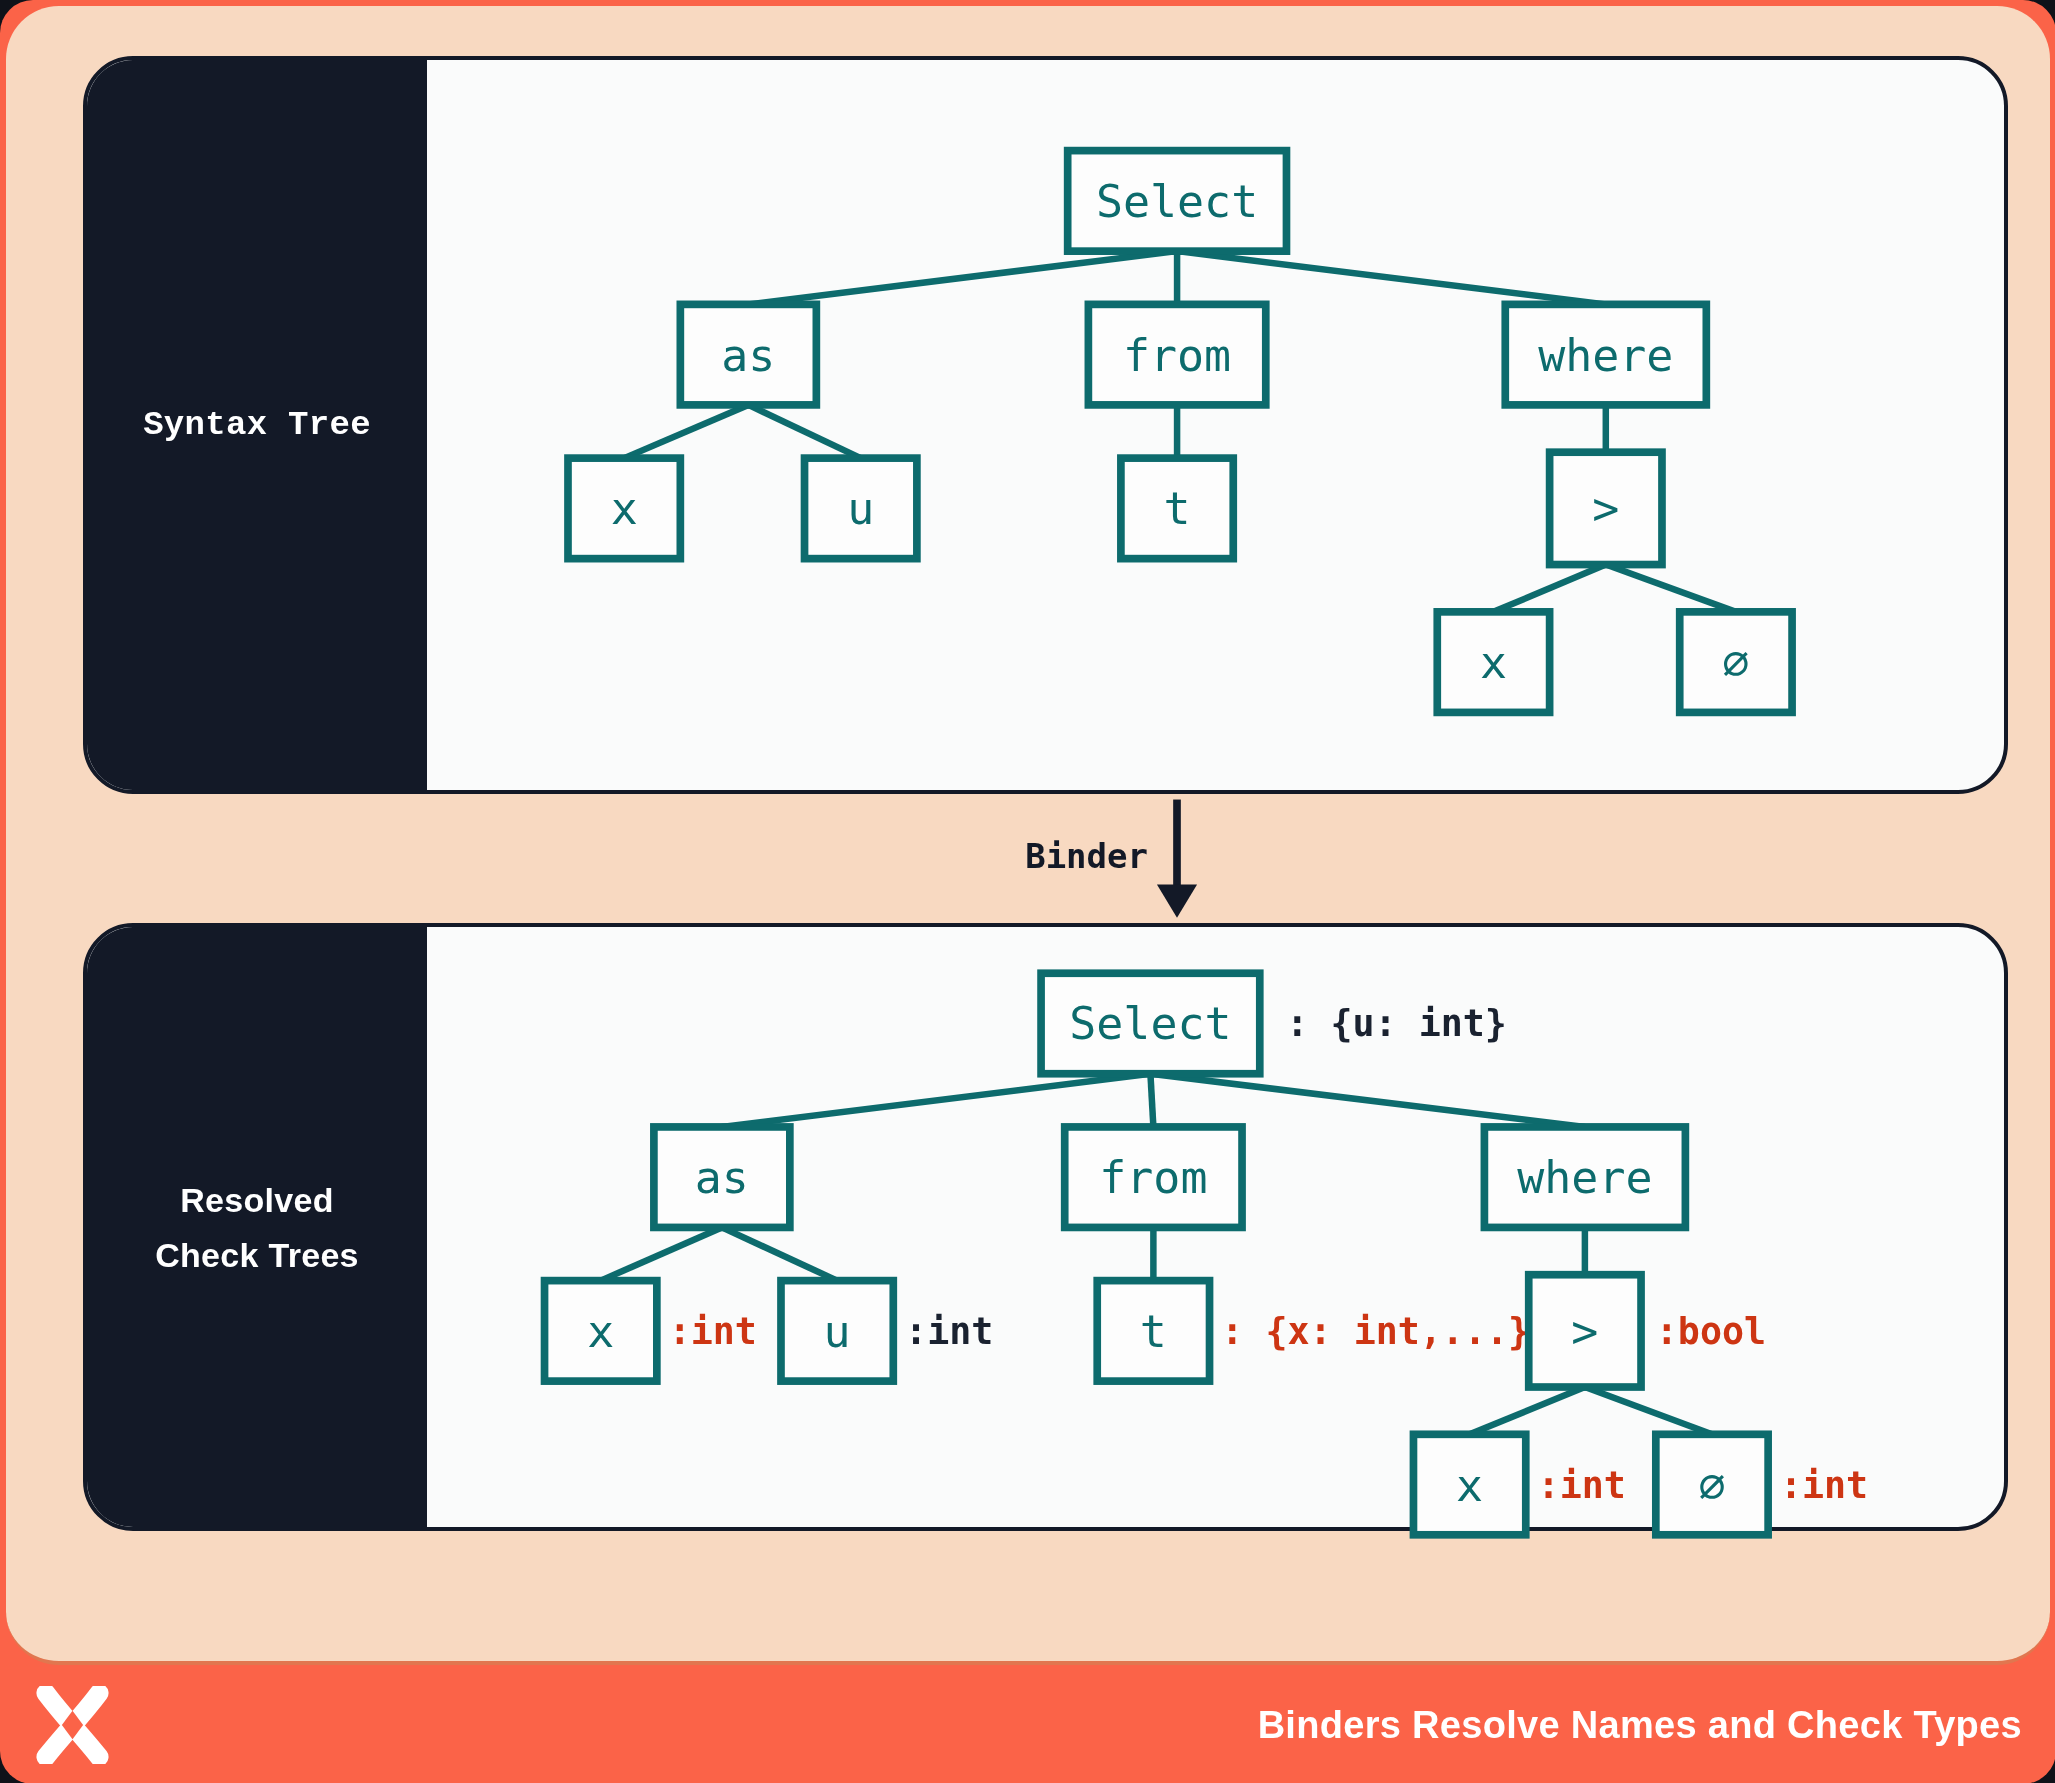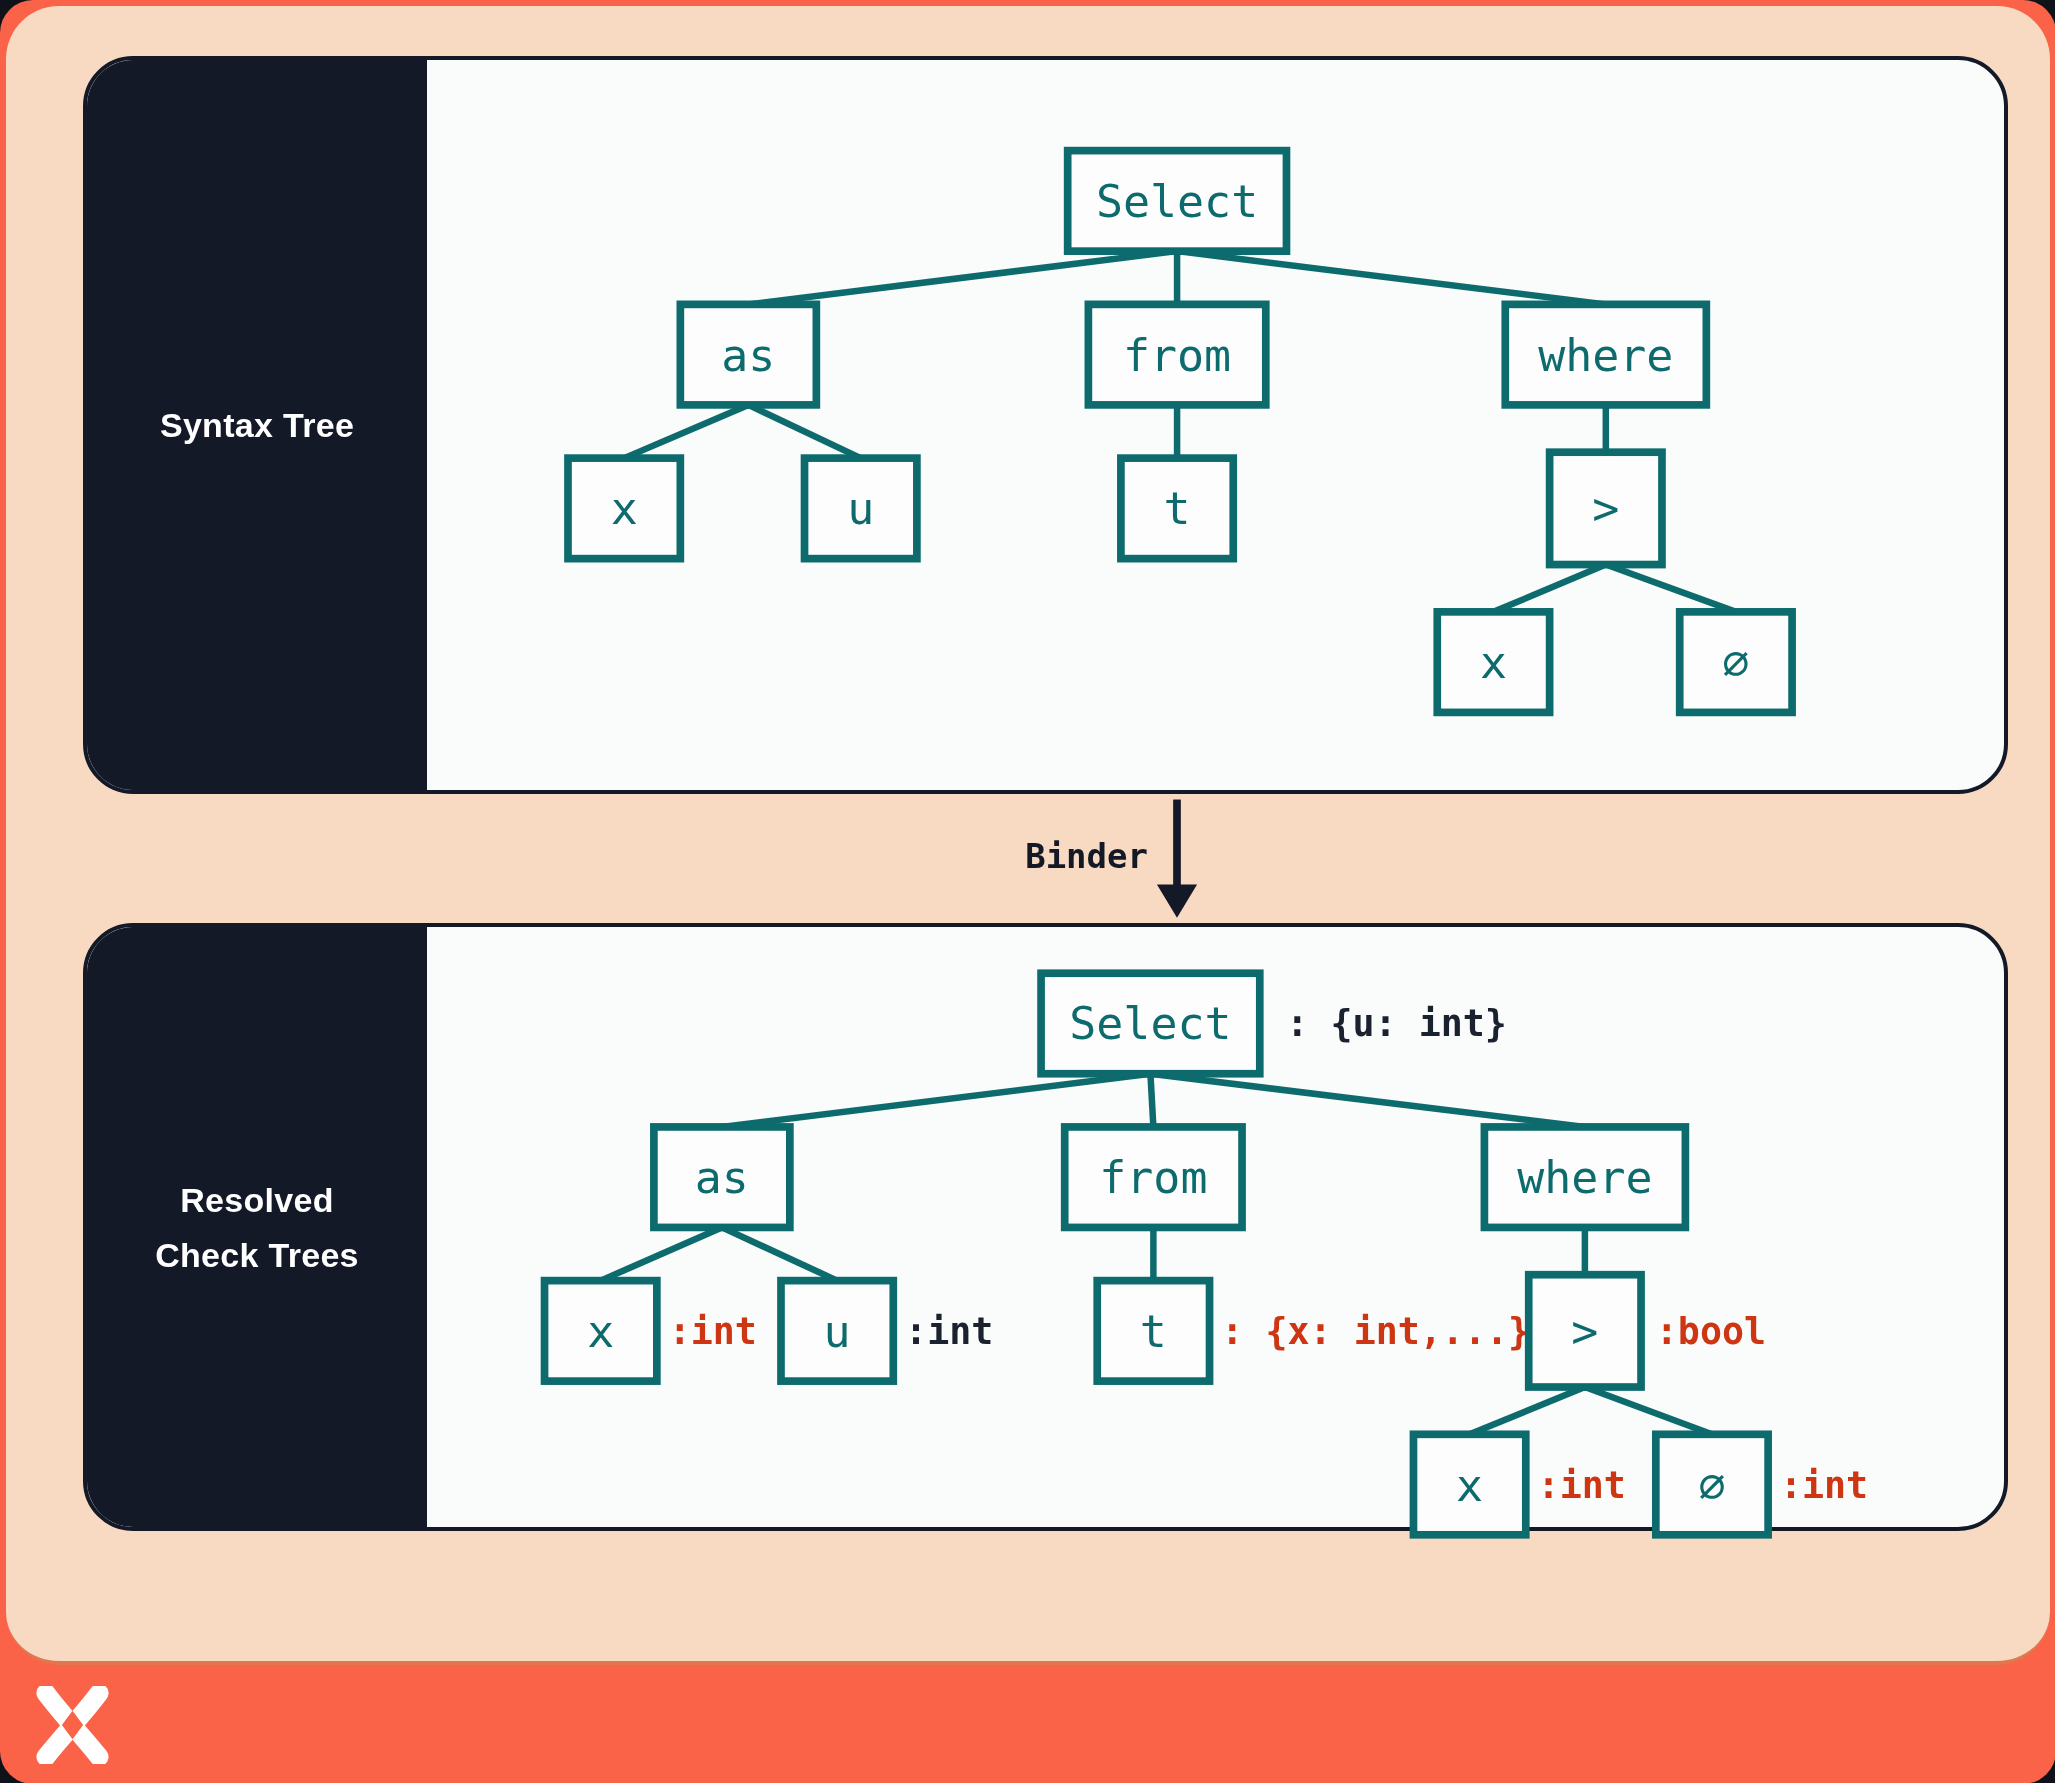--- a/index.html
+++ b/index.html
@@ -2,21 +2,21 @@
 <html style="font-size:9.5px"><head>
 <meta charset="utf-8">
 <style>
   html,body{margin:0;padding:0;background:#0f1219;}
   .stage{position:relative;width:2056px;height:1784px;background:#fb6348;border-radius:33px;overflow:hidden;
          font-family:"Liberation Sans",sans-serif;}
   .peach{position:absolute;left:6px;top:6px;width:2044px;height:1655px;background:#f8d9c1;
          border-bottom:4.7px solid #e1764f;border-radius:53px;}
   .panel{position:absolute;left:83px;width:1925px;background:#fafbfb;border:4.7px solid #131927;
          border-radius:50px;box-sizing:border-box;overflow:hidden;}
-  .panel-1{top:56px;height:738px;}
+  .panel-1{top:56px;height:738px;font-family:Liberation Mono, monospace;}
   .panel-2{top:923px;height:608px;}
   .sidebar{position:absolute;left:0;top:0;bottom:0;width:340px;background:#131927;
            display:flex;flex-direction:column;align-items:center;justify-content:center;gap:21px;}
   .sidebar-label{color:#ffffff;font-weight:bold;font-size:34px;line-height:1.0;text-align:center;letter-spacing:0.3px;}
   .tree-svg{position:absolute;left:0;top:0;}
   .tree1{left:83px;top:56px;}
   .tree2{left:83px;top:923px;}
   .edge{stroke:#0d6b6d;stroke-width:11;fill:none;}
   .node-box{fill:#fdfdfd;stroke:#0d6b6d;stroke-width:13;}
   .node-text{fill:#0d6b6d;font-family:"DejaVu Sans Mono",monospace;font-size:76px;text-anchor:middle;}
@@ -175,14 +175,15 @@
       <text class="node-text" x="2755" y="977">∅</text>
     </g>
     <text class="ann ann-red" x="2870" y="972">:int</text>
   </svg>
 
   <svg class="footer-logo" width="75" height="78" viewBox="0 0 126 132">
     <path d="M18 12 C 48 52, 78 82, 108 120" stroke="#ffffff" stroke-width="32" stroke-linecap="round" fill="none"></path>
     <path d="M108 12 C 78 52, 48 82, 18 120" stroke="#ffffff" stroke-width="32" stroke-linecap="round" fill="none"></path>
     <polygon points="63,42 81,66 63,90 45,66" fill="#fb6348"></polygon>
   </svg>
+  <div class="footer-title">Binders Resolve Names and Check Types</div>
 </div>
 
 
 </body></html>

